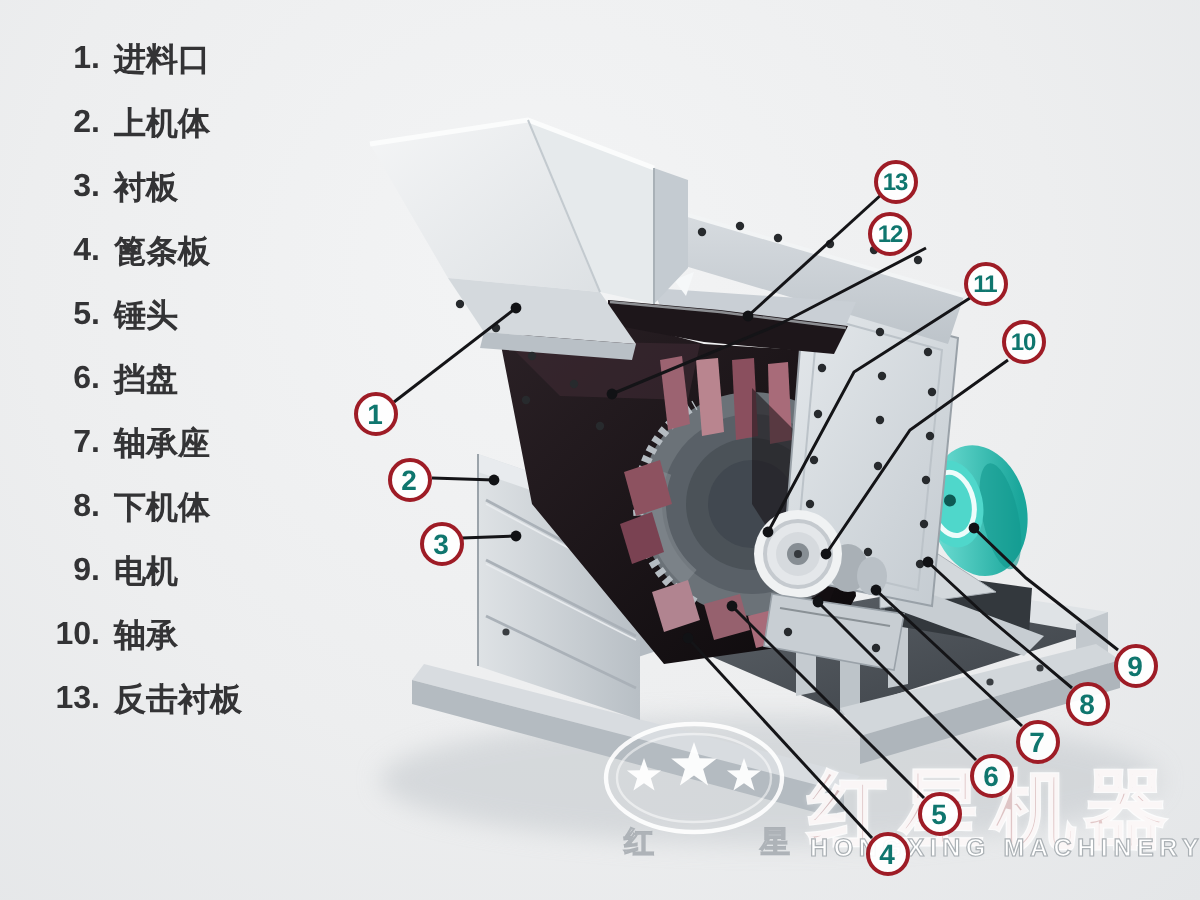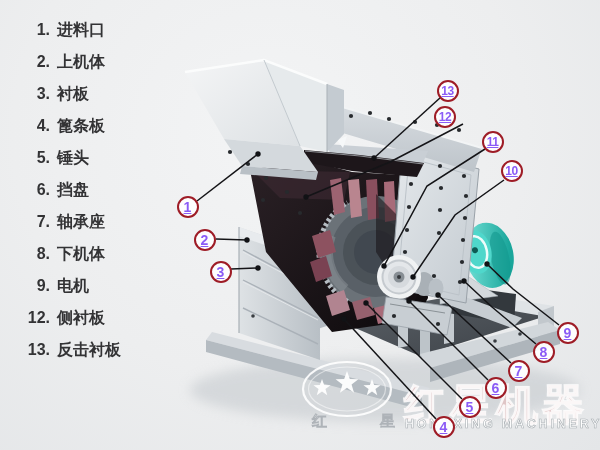--- a/index.html
+++ b/index.html
@@ -2,21 +2,21 @@
 <html><head>
 <meta charset="utf-8">
 <style>
   html,body{margin:0;padding:0;}
   body{width:600px;height:450px;position:relative;font-family:"Liberation Sans","DejaVu Sans",sans-serif;overflow:hidden;}
   .page{position:absolute;inset:0;background:radial-gradient(ellipse at 45% 30%, #f3f4f5 0%, #edeeef 55%, #e4e6e8 100%);overflow:hidden;}
   .legend{position:absolute;left:0;top:14px;margin:0;padding:0;list-style:none;}
   .legend li{display:flex;height:32px;align-items:center;color:#333335;font-size:16px;font-weight:600;}
   .legend .num{width:50px;text-align:right;margin-right:7px;}
   svg.scene{position:absolute;left:0;top:0;}
-  .callout{position:absolute;width:18px;height:18px;border:2.5px solid #9e1c26;border-radius:50%;background:rgba(255,255,255,0.93);color:#8b5cf6;font-weight:700;font-size:14px;display:flex;align-items:center;justify-content:center;z-index:30;text-decoration:underline;}
+  .callout{position:absolute;width:18px;height:18px;border:2.5px solid #9e1c26;border-radius:50%;background:rgba(255,255,255,0.93);color:#0f766e;font-weight:700;font-size:14px;display:flex;align-items:center;justify-content:center;z-index:30;}
   .callout.two{font-size:12px;letter-spacing:-0.5px;}
   .wm{position:absolute;z-index:10;white-space:nowrap;}
   .wm-cn{left:404px;top:377px;font-size:42px;font-weight:700;letter-spacing:4px;color:rgba(210,145,145,0.42);-webkit-text-stroke:1.2px rgba(255,255,255,0.85);text-shadow:0 0 3px rgba(255,255,255,0.5);}
   .wm-en{left:405px;top:417px;font-size:12.5px;font-weight:700;letter-spacing:2.8px;color:rgba(255,255,255,0.97);-webkit-text-stroke:0.6px rgba(158,164,169,0.85);}
   .wm-seal{font-size:15px;font-weight:700;color:rgba(255,255,255,0.97);-webkit-text-stroke:0.5px rgba(160,166,171,0.85);}
   .lines{position:absolute;left:0;top:0;z-index:20;}
 </style>
 </head>
 <body>
 
@@ -53,22 +53,22 @@
       </li>
     <li>
         <span class="num">8.</span>
         <span class="lab">下机体</span>
       </li>
     <li>
         <span class="num">9.</span>
         <span class="lab">电机</span>
       </li>
     <li>
-        <span class="num">12.</span>
-        <span class="lab">侧衬板</span>
+        <span class="num">10.</span>
+        <span class="lab">轴承</span>
       </li>
     <li>
         <span class="num">13.</span>
         <span class="lab">反击衬板</span>
       </li>
   </ol>
 
   <svg class="scene" width="600" height="450" viewBox="0 0 600 450">
     <defs>
       <linearGradient id="hopG" x1="0" y1="0" x2="1" y2="1">

